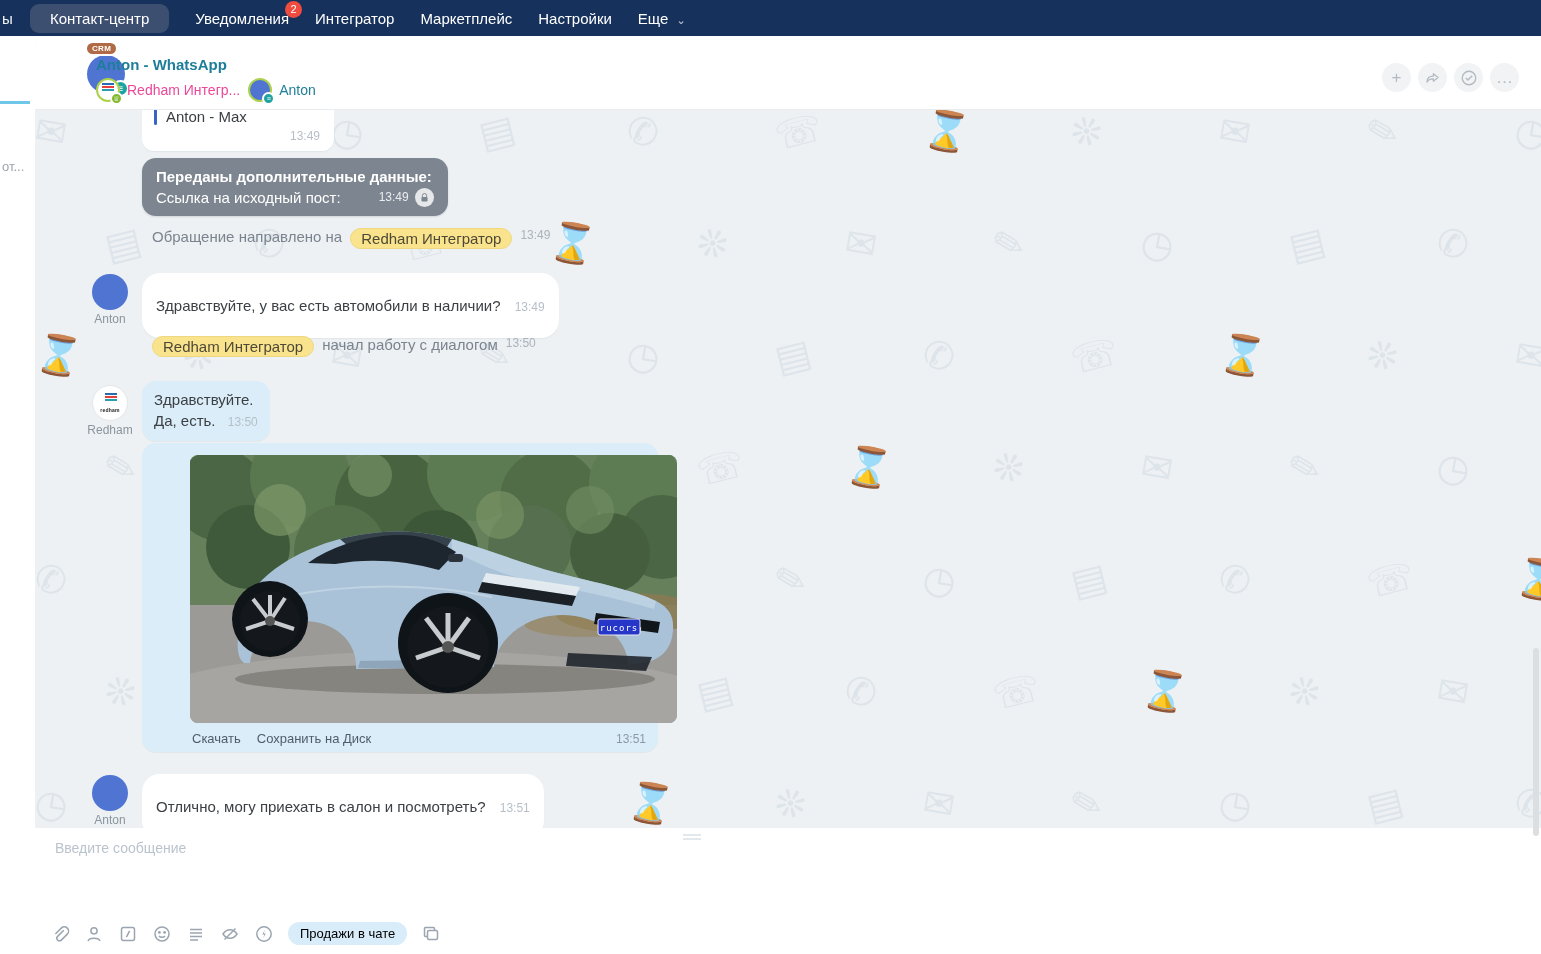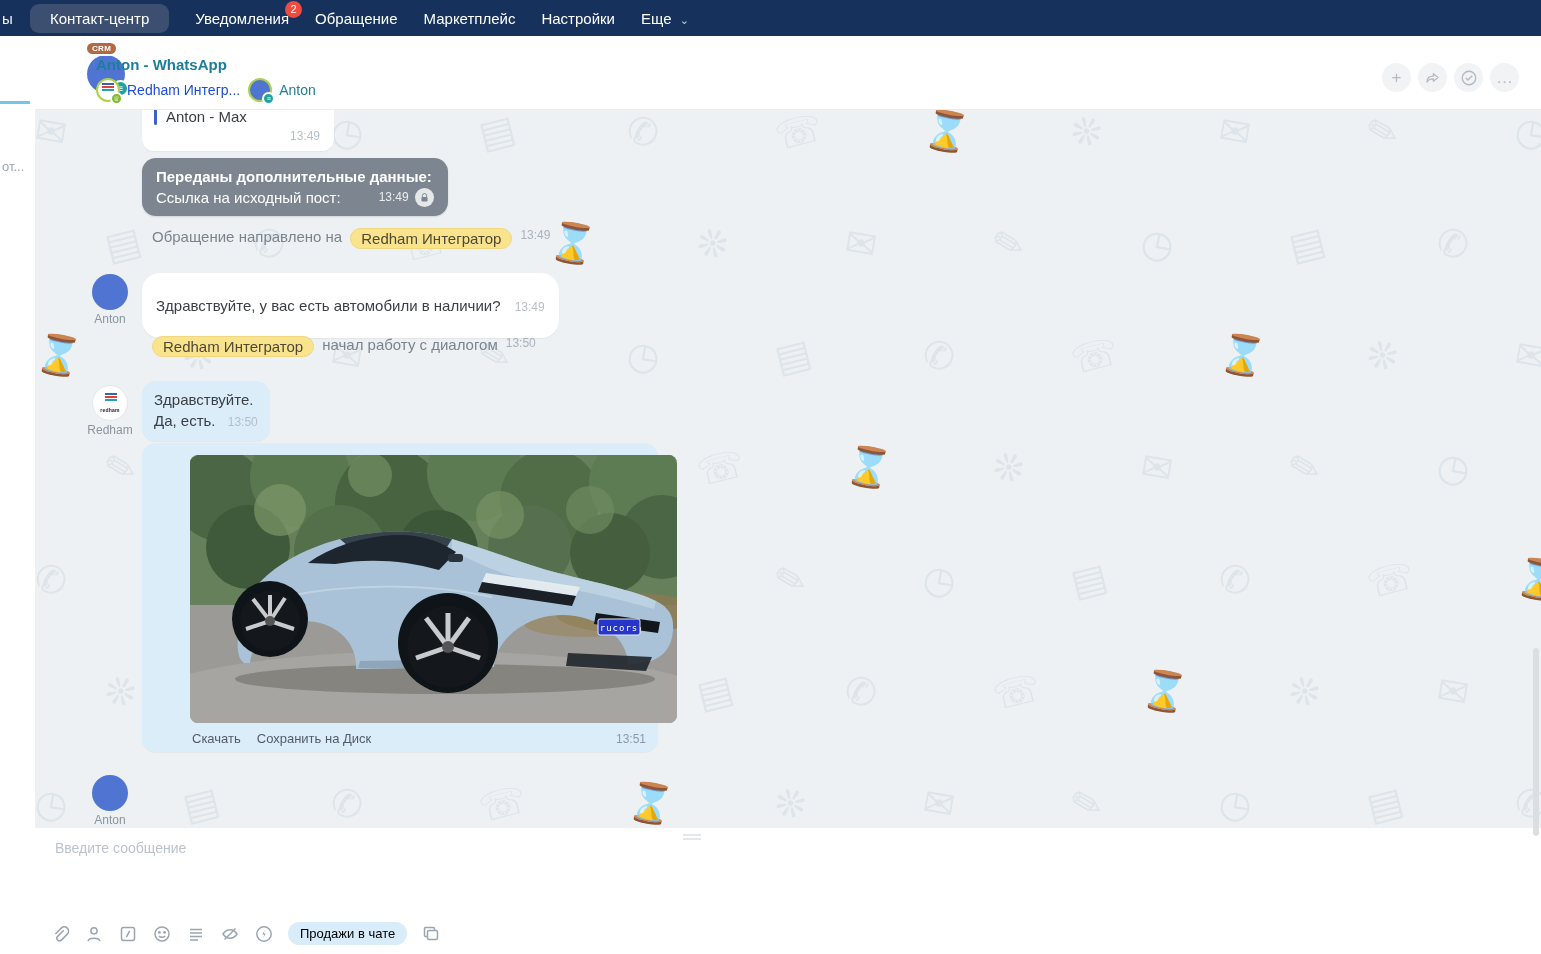--- a/index.html
+++ b/index.html
@@ -41,21 +41,21 @@
   .hdr-title { position:absolute; left:61px; top:20px; font-size:15px; font-weight:bold; color:#1e7e9a; }
   .hdr-sub { position:absolute; left:61px; top:42px; display:flex; align-items:center; gap:8px; }
   .chip { display:flex; align-items:center; gap:7px; cursor:pointer; }
   .mini-av { position:relative; width:24px; height:24px; border-radius:50%;
              border:2px solid #aed14d; background:#fff; }
   .mini-av.blue { background:#4f74d2; }
   .mini-badge { position:absolute; right:-5px; bottom:-5px; width:13px; height:13px; border-radius:50%;
                 border:2px solid #fff; color:#fff; font-size:7px; line-height:9px; text-align:center; }
   .mini-badge.green { background:#82b92e; }
   .mini-badge.teal  { background:#1fa3a0; font-weight:bold; }
-  .chip-label { font-size:14px; color:#1d4ed8; }
+  .chip-label { font-size:14px; color:#ec4899; }
   .chip-label.teal { color:#1e7e9a; }
   .logo-stack { position:absolute; left:4px; top:3px; width:12px; }
   .logo-stack i { display:block; height:2px; margin-bottom:1px; }
   .logo-name { position:absolute; left:0; right:0; bottom:2px; text-align:center;
                font-size:4px; font-weight:bold; color:#222; letter-spacing:.2px; }
   .hdr-actions { position:absolute; right:22px; top:27px; display:flex; gap:7px; }
   .act-btn { width:29px; height:29px; border-radius:50%; background:#f1f3f5; color:#b3bac1;
              display:flex; align-items:center; justify-content:center; cursor:pointer;
              font-size:17px; }
   .act-btn svg { display:block; }
@@ -128,21 +128,21 @@
 </head>
 <body>
 
 <div class="topnav">
   <span class="nav-trunc">ы</span>
   <span class="nav-item active">Контакт-центр</span>
   <span class="nav-item">
     <span>Уведомления</span>
     <span class="nav-badge">2</span>
   </span>
-  <span class="nav-item">Обращение</span>
+  <span class="nav-item">Интегратор</span>
   <span class="nav-item">Маркетплейс</span>
   <span class="nav-item">Настройки</span>
   <span class="nav-item">
     <span>Еще</span>
     <span class="nav-chevron">⌄</span>
   </span>
 </div>
 
 <div class="left-rail">
   <div class="rail-line"></div>
@@ -406,20 +406,24 @@
           <span class="img-link">Скачать</span>
           <span class="img-link">Сохранить на Диск</span>
           <span class="img-time">13:51</span>
         </div>
       </div>
 
       <div class="avatar-col" style="top:665px; left:45px;">
         <div class="av-circle"></div>
         <div class="av-name">Anton</div>
       </div>
+      <div class="bubble-msg" style="top:664px; left:107px;">
+        <span>Отлично, могу приехать в салон и посмотреть?</span>
+        <span class="time-in">13:51</span>
+      </div>
 
     </div>
   </div>
 
   <div class="scrollbar-thumb"></div>
 
   <div class="composer">
     <div class="grip"></div>
     <div class="composer-input" contenteditable="true" data-ph="Введите сообщение" style=""></div>
     <div class="toolbar">

